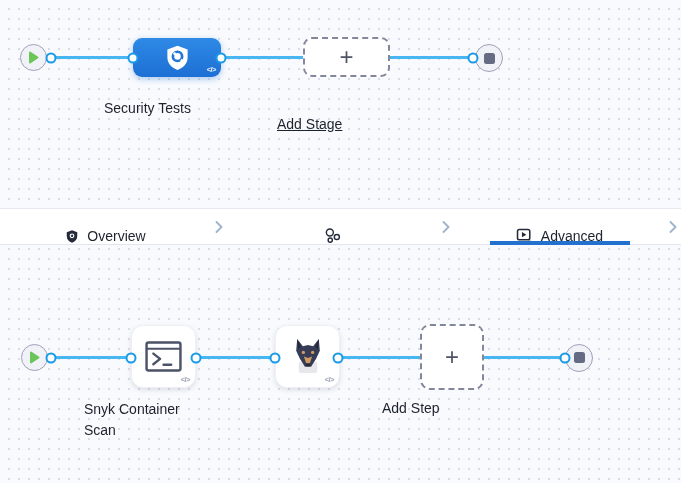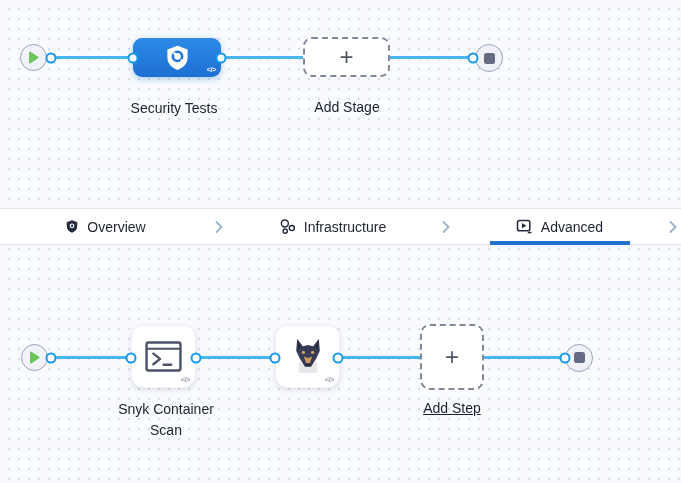--- a/index.html
+++ b/index.html
@@ -58,34 +58,34 @@
   .add-box {
     position:absolute; border:2px dashed #82879b; background:#ffffff;
     display:flex; align-items:center; justify-content:center;
     color:#4e5464;
   }
   .add-box .plus { font-size:24px; font-weight:300; line-height:1; }
   #add-stage { left:303px; top:37px; width:87px; height:40px; border-radius:9px; }
   #add-step  { left:420px; top:324px; width:64px; height:66px; border-radius:10px; }
 
   .node-label {
-    position:absolute; text-align:center; font-size:14px; line-height:21px;
+    position:absolute; text-align:left; font-size:14px; line-height:21px;
     color:#1d222c; white-space:pre-line; width:140px;
   }
 
   
   .tabbar {
     position:absolute; left:0; top:208px; width:681px; height:37px;
     background:#ffffff;
     border-top:1px solid #e7e9f1; border-bottom:1px solid #e2e5ee;
     display:flex; align-items:stretch;
   }
   .tab {
     flex:1 1 0; position:relative;
-    display:flex; align-items:center; justify-content:center; gap:8px;
+    display:flex; align-items:flex-end; justify-content:center; gap:8px;
     font-size:14px; color:#1e232e; cursor:default;
   }
   .tab-sep { flex:0 0 16px; display:flex; align-items:center; justify-content:center; }
   .tab-underline {
     position:absolute; bottom:-1px; left:50%; transform:translateX(-50%);
     width:140px; height:4px; background:#2271cf;
   }
   svg { display:block; }
 </style>
 </head>
@@ -122,21 +122,21 @@
   <div class="term" style="left:475px; top:44px; width:28px; height:28px;">
     <span class="stop-sq"></span>
   </div>
 
   <div class="cdot" style="left:51px;  top:57.5px;"></div>
   <div class="cdot" style="left:133px; top:57.5px;"></div>
   <div class="cdot" style="left:221px; top:57.5px;"></div>
   <div class="cdot" style="left:473px; top:57.5px;"></div>
 
   <div class="node-label" style="left:104px; top:98px;">Security Tests</div>
-  <div class="node-label" style="left:277px; top:97px;">Add Stage</div>
+  <div class="node-label" style="left:277px; top:114px;text-decoration:underline;">Add Stage</div>
 </div>
 
 <div class="tabbar">
 
   <div class="tab">
     <span>
       <svg width="14" height="15" viewBox="0 0 16 16">
         <path d="M8 0.8 L14 3.1 V7.4 C14 11.5 11.4 14 8 15.2 C4.6 14 2 11.5 2 7.4 V3.1 Z" fill="#242a3b"></path>
         <circle cx="8" cy="7.2" r="2.1" fill="none" stroke="#ffffff" stroke-width="1.3"></circle>
         <circle cx="6.9" cy="6.1" r="0.7" fill="#ffffff"></circle>
@@ -152,21 +152,20 @@
   </div>
 
   <div class="tab">
     <span>
       <svg width="17" height="17" viewBox="0 0 18 18" fill="none" stroke="#242a3b" stroke-width="1.5">
         <circle cx="6.2" cy="5.8" r="3.7"></circle>
         <circle cx="13.6" cy="10.6" r="2.7"></circle>
         <circle cx="6.6" cy="13.9" r="2.2"></circle>
       </svg>
     </span>
-    <span>Infrastructure</span>
   </div>
 
   <div class="tab-sep">
     <svg width="8" height="12" viewBox="0 0 8 12">
         <path d="M1.5 1 L6.5 6 L1.5 11" fill="none" stroke="#9db2cc" stroke-width="1.8" stroke-linecap="round" stroke-linejoin="round"></path>
       </svg>
   </div>
 
   <div class="tab">
     <span>
@@ -236,16 +235,16 @@
     <span class="stop-sq"></span>
   </div>
 
   <div class="cdot" style="left:51px;  top:357.5px;"></div>
   <div class="cdot" style="left:131px; top:357.5px;"></div>
   <div class="cdot" style="left:196px; top:357.5px;"></div>
   <div class="cdot" style="left:275px; top:357.5px;"></div>
   <div class="cdot" style="left:338px; top:357.5px;"></div>
   <div class="cdot" style="left:565px; top:357.5px;"></div>
 
-  <div class="node-label" style="left:96px;  top:399px;">Snyk Container
+  <div class="node-label" style="left:84px;  top:399px;">Snyk Container
 Scan</div>
-  <div class="node-label" style="left:382px; top:398px;text-decoration:underline;">Add Step</div>
+  <div class="node-label" style="left:382px; top:398px;">Add Step</div>
 </div>
 
 </body></html>

